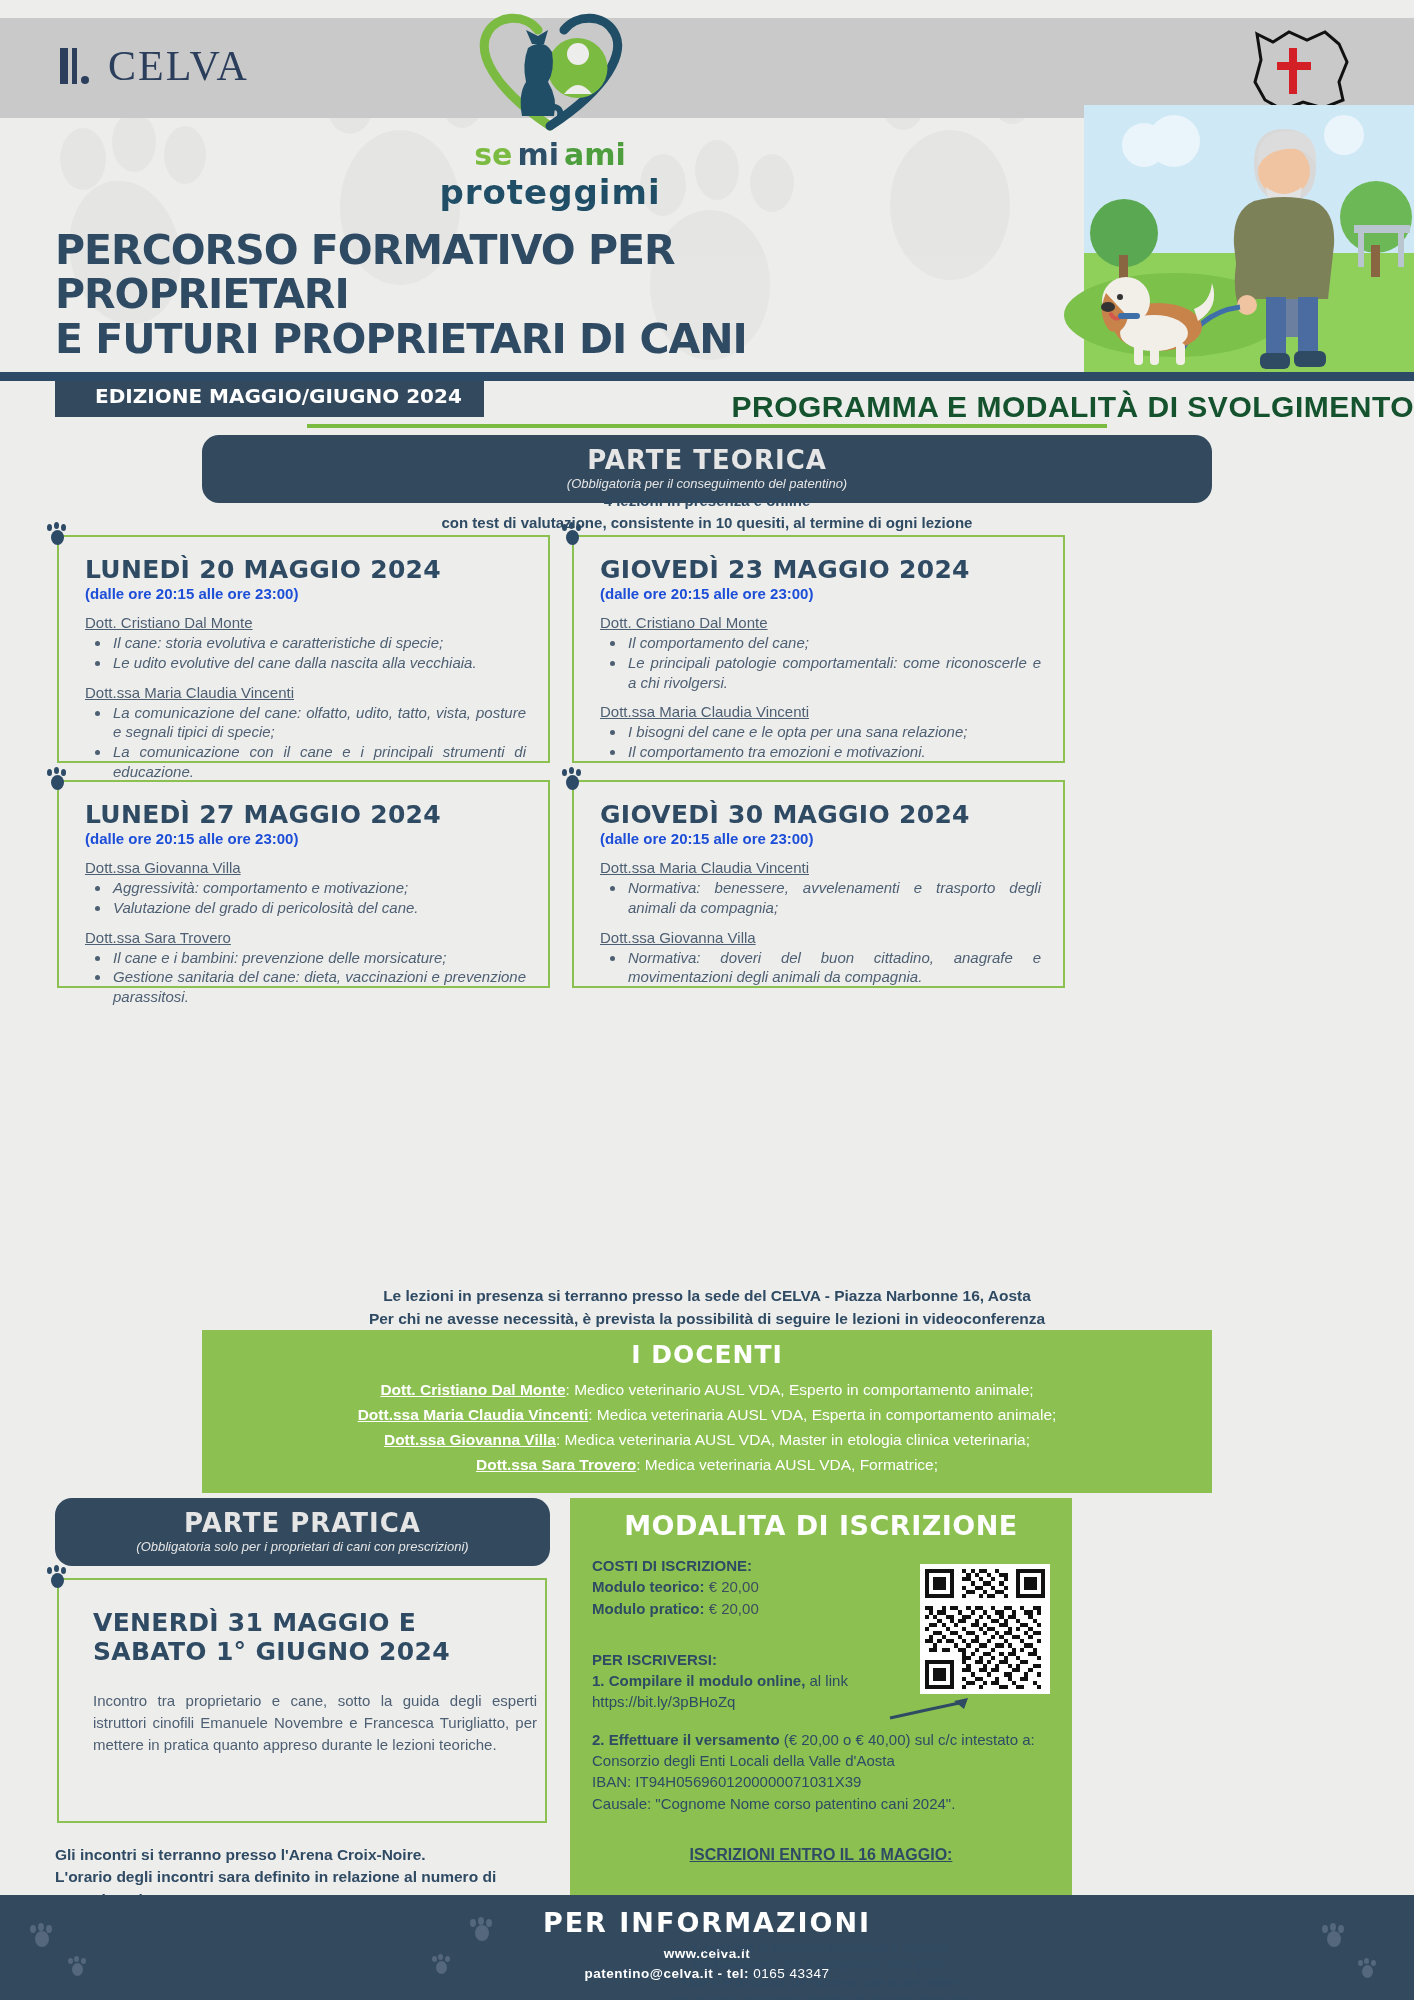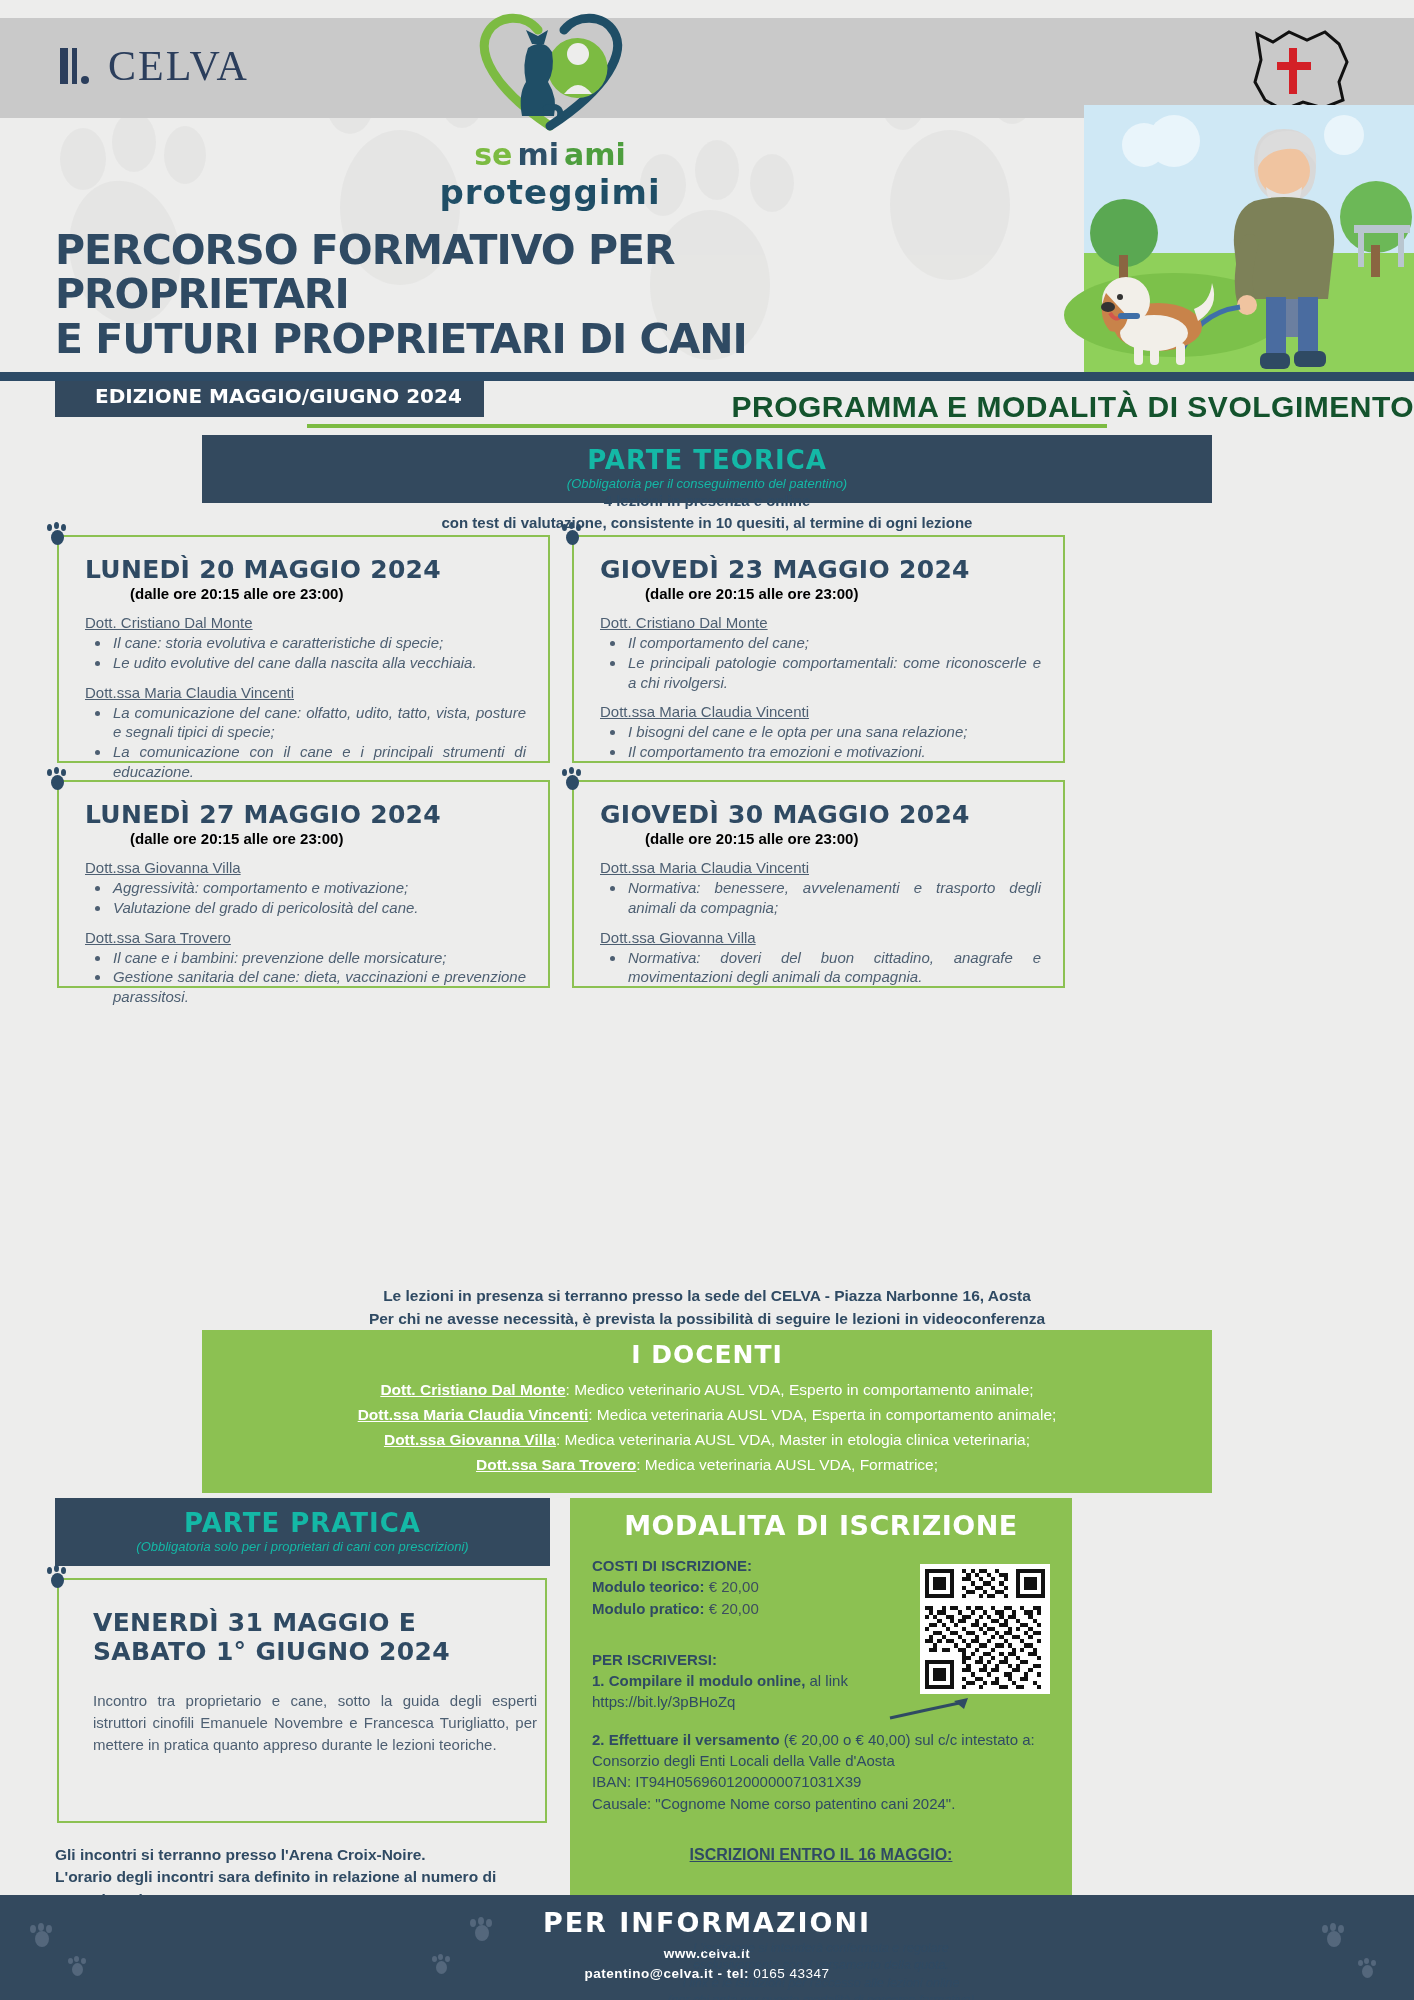--- a/index.html
+++ b/index.html
@@ -41,34 +41,34 @@
 
   .hero { position:absolute; right:0; top:105px; width:360px; height:270px; overflow:hidden; }
   .divider-wave { position:absolute; left:0; top:372px; width:1414px; height:9px; background:#2d4b66; }
 
   
   .prog-title { position:absolute; left:0; top:390px; width:1414px; text-align:right;
                 font-size:30px; font-weight:bold; color:#14532d; letter-spacing:.5px;
                 font-family:Liberation Sans, sans-serif; }
   .prog-underline { position:absolute; left:307px; top:424px; width:800px; height:4px; background:#7cbb42; }
 
-  .band { position:absolute; background:#33495e; color:#14b8a6; text-align:center; padding:10px 0 12px; }
+  .band { position:absolute; background:#33495e; color:#e5e5e5; text-align:center; padding:10px 0 12px;border-radius:17px; }
   .band .bt { font-size:26px; font-weight:bold; letter-spacing:1px; font-family:"DejaVu Sans", sans-serif; }
   .band .bs { font-size:13px; font-style:italic; margin-top:1px; }
 
   .teorica-band { left:202px; top:435px; width:1010px; }
   .lessons-note { position:absolute; left:0; top:490px; width:1414px; text-align:center;
                   font-size:15px; font-weight:bold; color:#2f4a63; line-height:1.45; }
 
   
   .card { position:absolute; border:2px solid #8cc152; background:transparent; }
   .paw-badge { position:absolute; width:24px; height:22px; left:-12px; top:-14px; }
   .paw-badge span { position:absolute; background:#2d4b66; border-radius:50%; }
   .card-day { font-size:25px; font-weight:bold; color:#2f4a63; font-family:"DejaVu Sans", sans-serif; letter-spacing:.3px;}
-  .card-hours { font-size:15px; font-weight:bold; color:#000000; margin-top:1px;margin-left:45px; }
+  .card-hours { font-size:15px; font-weight:bold; color:#1d4ed8; margin-top:1px; }
   .card-body { margin-top:12px; }
   .teacher { font-size:15px; color:#4d5f72; text-decoration:underline; margin-top:11px; }
   .teacher:first-child { margin-top:0; }
   ul.topics { list-style:disc; margin:2px 0 0 26px; }
   ul.topics li { font-size:15px; color:#4d5f72; font-style:italic; line-height:1.32; text-align:justify; padding-left:2px; }
 
   .venue-note { position:absolute; left:0; top:1284px; width:1414px; text-align:center;
                 font-size:15.5px; font-weight:bold; color:#2f4a63; line-height:1.5; }
 
   

